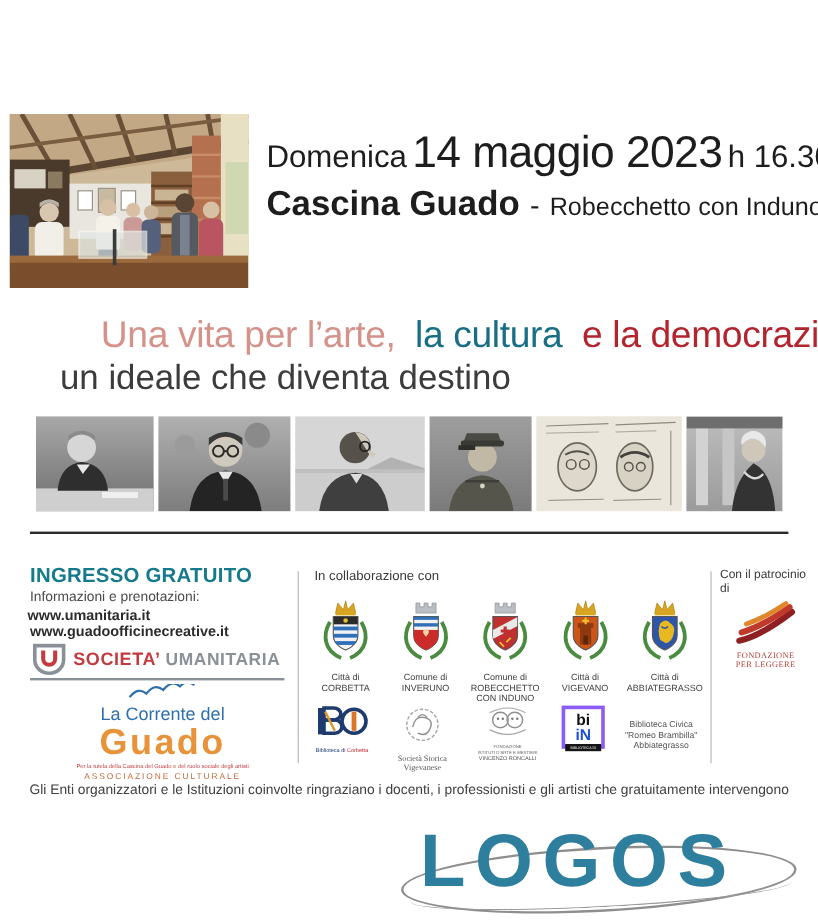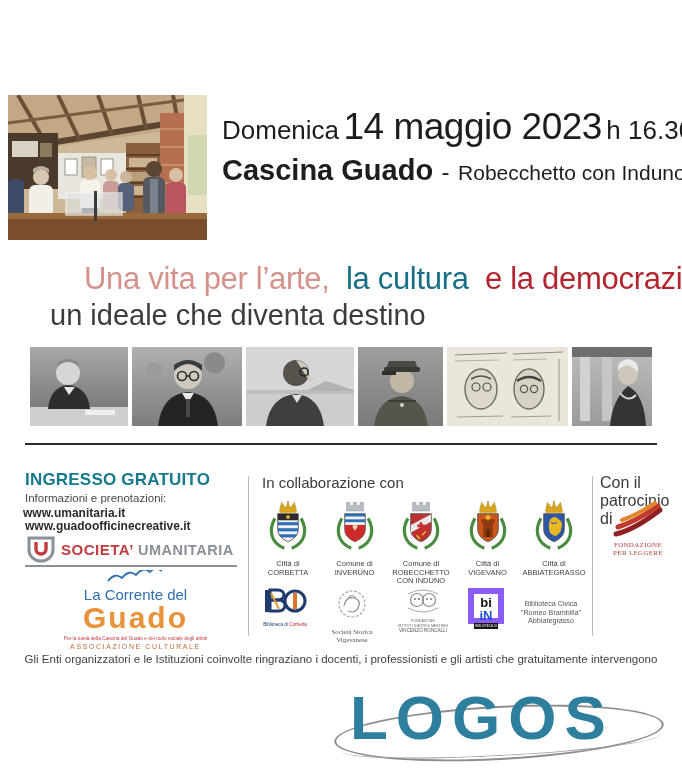--- a/index.html
+++ b/index.html
@@ -64,39 +64,39 @@
   .um-uma { color:#8a9097; font-weight:bold; font-size:14.5px; letter-spacing:0.5px; }
   .um-line { height:2px; background:#8a9097; margin-top:2px; }
 
   .guado { left:48px; top:570px; width:175px; text-align:center; }
   .gd-top { color:#2e6fae; font-size:15px; margin-top:-2px; }
   .gd-name { color:#e8923a; font-size:30px; font-weight:600; letter-spacing:2px; line-height:30px; }
   .gd-tag { color:#c23b3f; font-size:4.8px; margin-top:3px; }
   .gd-type { color:#c26a3b; font-size:7px; letter-spacing:1.6px; margin-top:2px; }
 
   
-  .collab-h { left:262px; top:474px; font-size:15px; color:#3a3a3a; }
+  .collab-h { left:262px; top:474px; font-size:11px; color:#3a3a3a; }
   .stemmi { left:256px; top:494px; width:330px; display:flex; justify-content:space-between; }
   .stemma { width:64px; text-align:center; }
   .stemma-label { font-size:7.5px; color:#3f3f3f; line-height:8.5px; margin-top:2px; }
   .partners { left:256px; top:588px; width:330px; display:flex; justify-content:space-between; align-items:flex-start; }
   .partner { text-align:center; }
   .p-cap { font-size:4.6px; color:#1e3a6e; line-height:5px; }
   .p-cap .red { color:#c1272d; }
   .storica-cap { font-family:"Liberation Serif", serif; font-size:6.8px; color:#555; line-height:7.5px; margin-top:2px; }
   .ronc-cap1 { font-size:3.6px; color:#666; line-height:4.2px; margin-top:1px; }
   .ronc-cap2 { font-size:4.6px; color:#555; line-height:5.5px; }
-  .bin-box { width:36px; height:36px; border:6px solid #8b5cf6; background:#fff; margin:0 auto; display:flex; flex-direction:column; align-items:center; }
+  .bin-box { width:36px; height:36px; border:3px solid #8b5cf6; background:#fff; margin:0 auto; display:flex; flex-direction:column; align-items:center; }
   .bin-t { font-size:13px; font-weight:bold; color:#111; line-height:13px; margin-top:2px; }
   .bin-b { font-size:13px; font-weight:bold; color:#1d4ed8; line-height:13px; }
   .bin-bar { width:100%; height:6px; background:#151515; color:#fff; font-size:3px; line-height:6px; margin-top:1px; }
   .civica { font-size:7.2px; color:#555; line-height:8.6px; padding-top:12px; width:70px; }
 
   
-  .patro-h { left:600px; top:474px; width:80px; font-size:16px; color:#3a3a3a; }
+  .patro-h { left:600px; top:474px; width:80px; font-size:10px; color:#3a3a3a; }
   .fpl { left:606px; top:500px; width:64px; text-align:center; }
   .fpl-txt { color:#b5433a; font-size:7px; line-height:7.5px; letter-spacing:0.3px; font-family:"Liberation Serif", serif; }
 
   
   .disclaimer { left:0; top:653px; width:682px; text-align:center; font-size:11.5px; color:#3f3f3f; }
   .logos-wrap { left:332px; top:686px; width:340px; height:80px; }
   .logos-ellipse { position:absolute; left:2px; top:20px; width:330px; height:54px; border:2px solid #8e8e8e; border-radius:50%; transform:rotate(-3deg); }
   .logos-ellipse2 { position:absolute; left:10px; top:44px; width:318px; height:26px; border-bottom:1px solid #9a9a9a; border-radius:50%; transform:rotate(-3deg); }
   .logos-text { position:absolute; left:18px; top:-4px; font-size:62px; font-weight:bold; color:#2e7f9e; letter-spacing:8px; }
 </style>

